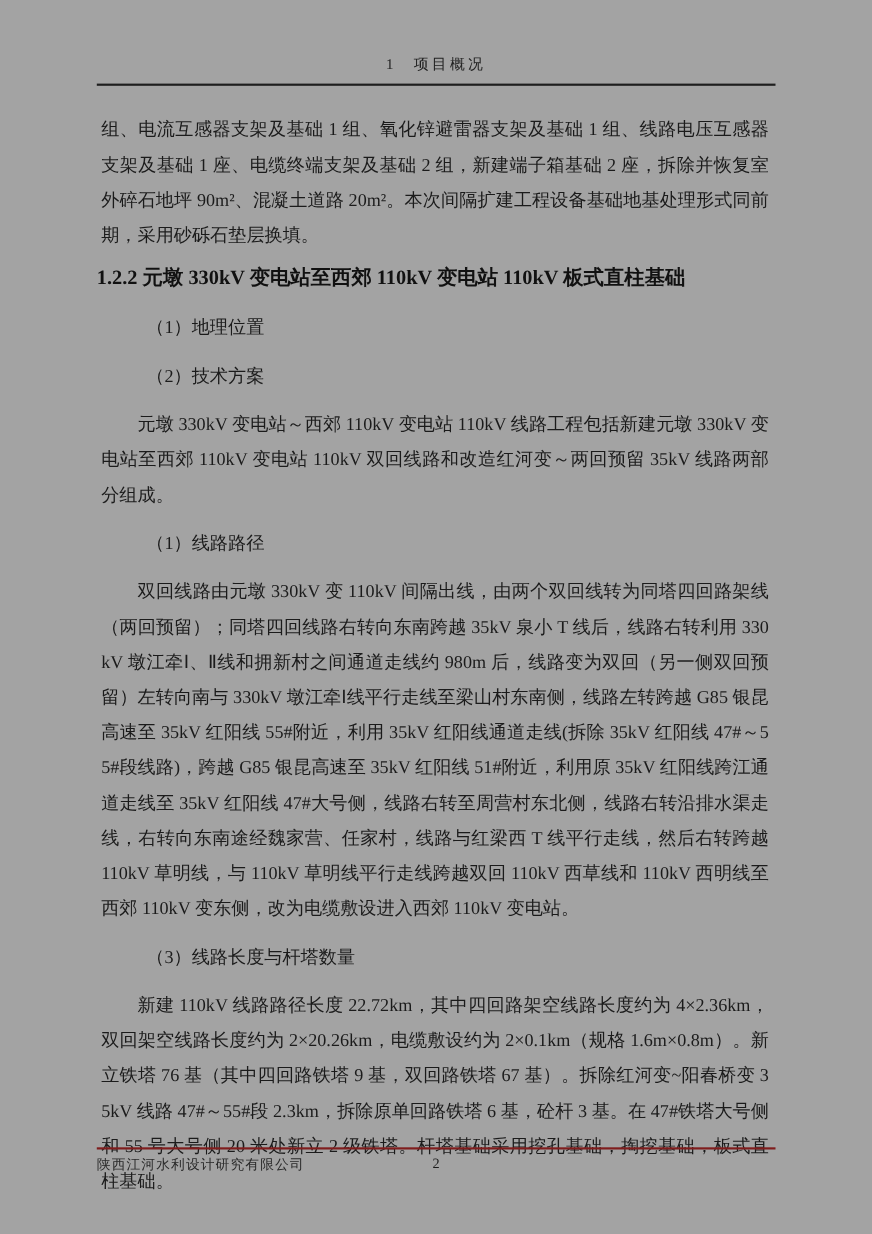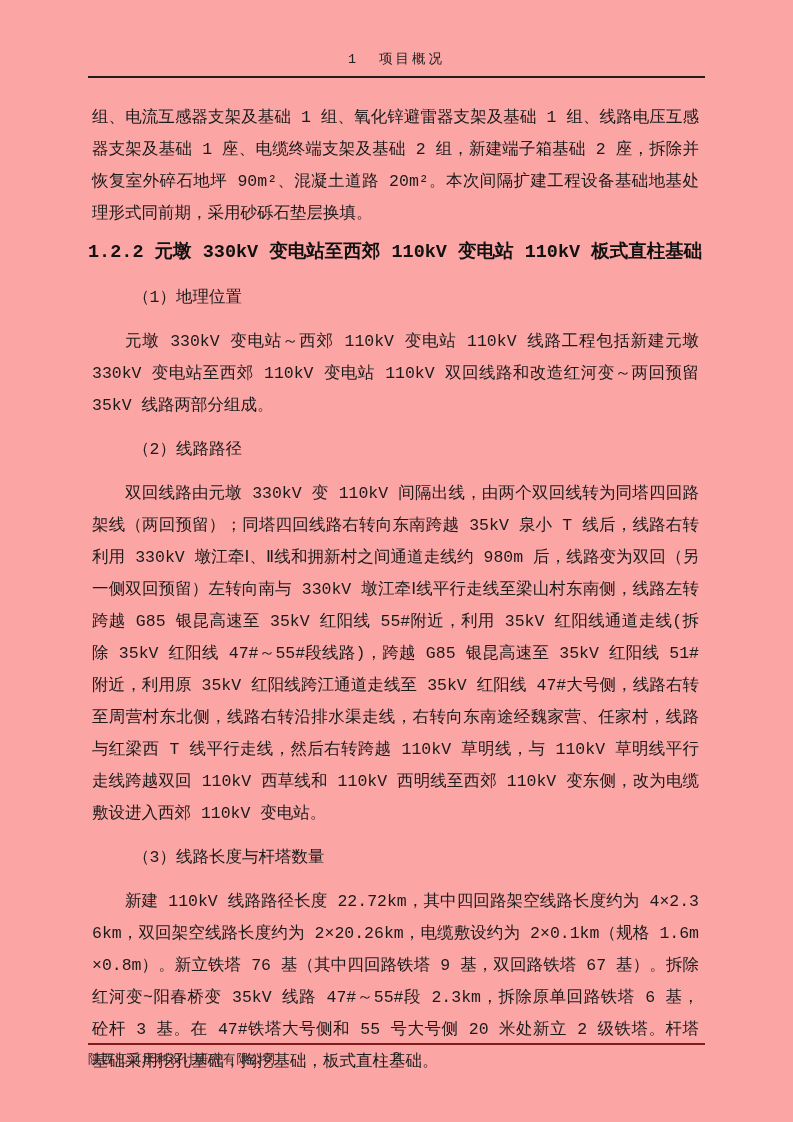--- a/index.html
+++ b/index.html
@@ -1,22 +1,22 @@
 <!DOCTYPE html>
 <html><head>
 <meta charset="utf-8">
 <style>
   html,body{margin:0;padding:0;background:#e8e8e8;}
   .page{
     position:relative;
     width:793px;height:1122px;
     margin:0 auto;
-    background:#fca5a5;
+    background:#a3a3a3;
     box-sizing:border-box;
-    font-family:Liberation Mono, monospace;
+    font-family:Liberation Serif, serif;
     color:#1b1b1b;
     overflow:hidden;
   }
   .running-header{
     padding-top:50px;
     text-align:center;
     font-size:13.5px;
     color:#222;
   }
   .running-header .ch-num{letter-spacing:1px;}
@@ -82,23 +82,24 @@
   </div>
   <div class="header-rule"></div>
 
   <div class="doc-body">
     <p class="para no-indent">组、电流互感器支架及基础 1 组、氧化锌避雷器支架及基础 1 组、线路电压互感器支架及基础 1 座、电缆终端支架及基础 2 组，新建端子箱基础 2 座，拆除并恢复室外碎石地坪 90m²、混凝土道路 20m²。本次间隔扩建工程设备基础地基处理形式同前期，采用砂砾石垫层换填。</p>
 
     <h2 class="sec-heading">1.2.2 元墩 330kV 变电站至西郊 110kV 变电站 110kV 板式直柱基础</h2>
 
     <p class="sub-label">（1）地理位置</p>
 
+    <p class="sub-label">（2）技术方案</p>
     <p class="para">元墩 330kV 变电站～西郊 110kV 变电站 110kV 线路工程包括新建元墩 330kV 变电站至西郊 110kV 变电站 110kV 双回线路和改造红河变～两回预留 35kV 线路两部分组成。</p>
 
-    <p class="sub-label">（2）线路路径</p>
+    <p class="sub-label">（1）线路路径</p>
     <p class="para">双回线路由元墩 330kV 变 110kV 间隔出线，由两个双回线转为同塔四回路架线（两回预留）；同塔四回线路右转向东南跨越 35kV 泉小 T 线后，线路右转利用 330kV 墩江牵Ⅰ、Ⅱ线和拥新村之间通道走线约 980m 后，线路变为双回（另一侧双回预留）左转向南与 330kV 墩江牵Ⅰ线平行走线至梁山村东南侧，线路左转跨越 G85 银昆高速至 35kV 红阳线 55#附近，利用 35kV 红阳线通道走线(拆除 35kV 红阳线 47#～55#段线路)，跨越 G85 银昆高速至 35kV 红阳线 51#附近，利用原 35kV 红阳线跨江通道走线至 35kV 红阳线 47#大号侧，线路右转至周营村东北侧，线路右转沿排水渠走线，右转向东南途经魏家营、任家村，线路与红梁西 T 线平行走线，然后右转跨越 110kV 草明线，与 110kV 草明线平行走线跨越双回 110kV 西草线和 110kV 西明线至西郊 110kV 变东侧，改为电缆敷设进入西郊 110kV 变电站。</p>
 
     <p class="sub-label">（3）线路长度与杆塔数量</p>
     <p class="para">新建 110kV 线路路径长度 22.72km，其中四回路架空线路长度约为 4×2.36km，双回架空线路长度约为 2×20.26km，电缆敷设约为 2×0.1km（规格 1.6m×0.8m）。新立铁塔 76 基（其中四回路铁塔 9 基，双回路铁塔 67 基）。拆除红河变~阳春桥变 35kV 线路 47#～55#段 2.3km，拆除原单回路铁塔 6 基，砼杆 3 基。在 47#铁塔大号侧和 55 号大号侧 20 米处新立 2 级铁塔。杆塔基础采用挖孔基础，掏挖基础，板式直柱基础。</p>
   </div>
 
   <div class="page-footer">
     <span class="footer-company">陕西江河水利设计研究有限公司</span>
     <span class="page-num">2</span>
   </div>

